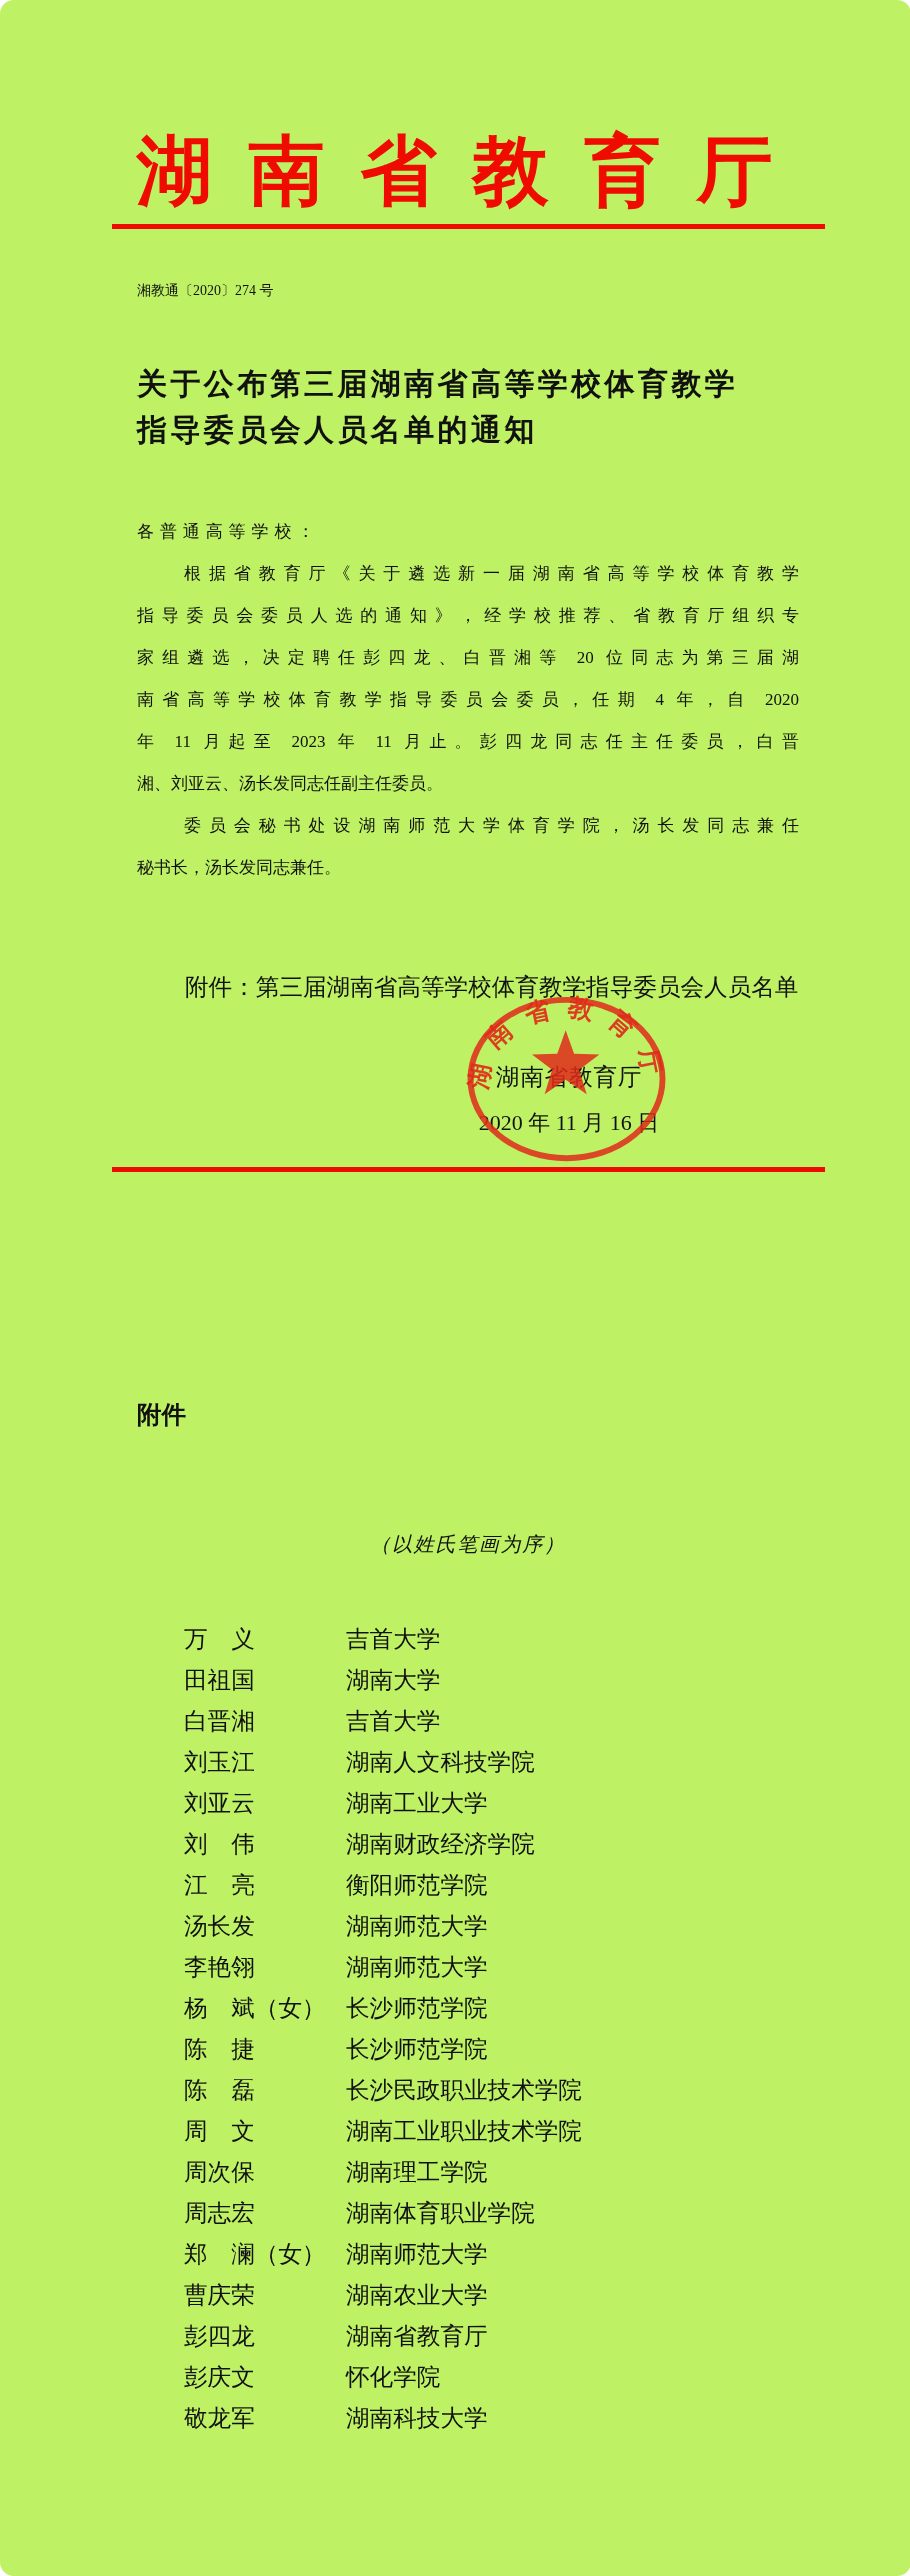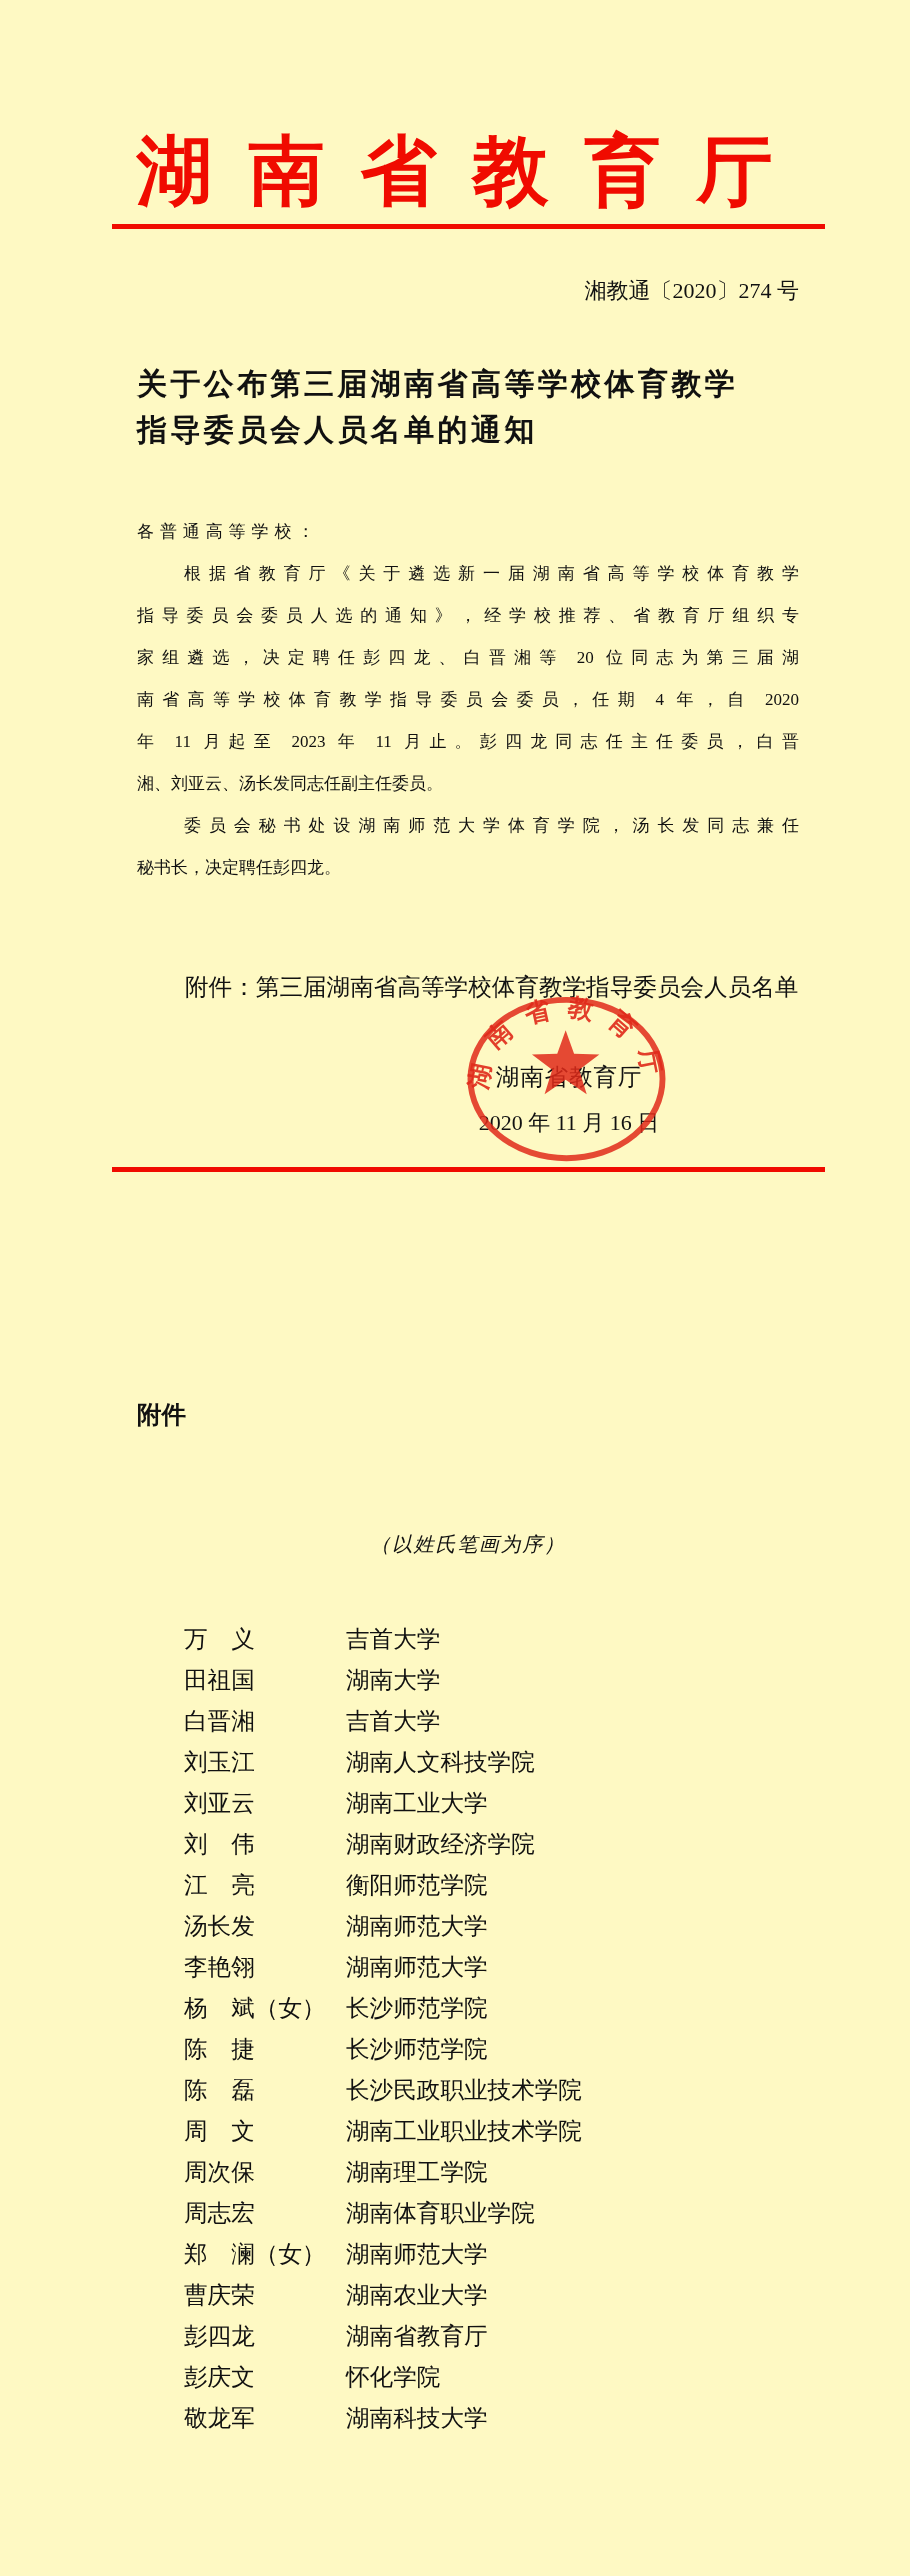--- a/index.html
+++ b/index.html
@@ -3,40 +3,40 @@
 <meta charset="utf-8">
 <style>
   :root{
     --red-header:#f00b00;
     --red-seal:#e02a1a;
     --ink:#111;
   }
   *{box-sizing:border-box;}
   html,body{margin:0;padding:0;background:#ffffff;}
   body{font-family:"Liberation Serif","DejaVu Serif",serif;color:var(--ink);}
-  .page{position:relative;width:911px;height:2576px;background:#fef9c3;overflow:hidden;}
+  .page{position:relative;width:911px;height:2576px;background:#bef264;overflow:hidden;border-radius:14px;}
 
   
   .agency-head{
     position:absolute;left:0;top:127px;width:911px;
     text-align:center;text-indent:34px;
     font-size:76px;font-weight:bold;color:var(--red-header);
     letter-spacing:36px;line-height:89px;white-space:nowrap;
   }
   .red-rule{
     position:absolute;left:112px;width:713px;height:1.7px;
     border-top:4.2px solid var(--red-header);
     border-bottom:1.7px solid var(--red-header);
   }
   .red-rule.top{top:224px;}
   .red-rule.bottom{top:1167px;}
 
   .doc-number{
     position:absolute;left:137px;top:278px;width:662px;
-    text-align:right;font-size:22px;line-height:25px;
+    font-size:14px;line-height:25px;
   }
   .doc-title{
     position:absolute;left:137px;top:361px;width:662px;
     font-size:30px;font-weight:bold;
     line-height:46px;letter-spacing:3.4px;
   }
   .body-block{
     position:absolute;left:137px;top:511px;width:662px;
     font-size:17px;
   }
@@ -111,21 +111,21 @@
     <div class="body-line greeting">各普通高等学校：</div>
     <div>
 
     <div class="body-line f-indent f-justify">根据省教育厅《关于遴选新一届湖南省高等学校体育教学</div>
         <div class="body-line f-justify">指导委员会委员人选的通知》，经学校推荐、省教育厅组织专</div>
         <div class="body-line f-justify">家组遴选，决定聘任彭四龙、白晋湘等 20 位同志为第三届湖</div>
         <div class="body-line f-justify">南省高等学校体育教学指导委员会委员，任期 4 年，自 2020</div>
         <div class="body-line f-justify">年 11 月起至 2023 年 11 月止。彭四龙同志任主任委员，白晋</div>
         <div class="body-line">湘、刘亚云、汤长发同志任副主任委员。</div>
         <div class="body-line f-indent f-justify">委员会秘书处设湖南师范大学体育学院，汤长发同志兼任</div>
-        <div class="body-line">秘书长，决定聘任彭四龙。</div>
+        <div class="body-line">秘书长，汤长发同志兼任。</div>
       </div>
   </div>
 
   <div class="attachment-note">附件：第三届湖南省高等学校体育教学指导委员会人员名单</div>
 
   <div class="signer-line">湖南省教育厅</div>
   <div class="date-line">2020 年 11 月 16 日</div>
 
   <svg class="seal" viewBox="0 0 260 220" aria-hidden="true">
     <ellipse class="seal-ring" cx="130" cy="110" rx="114" ry="94"></ellipse>

